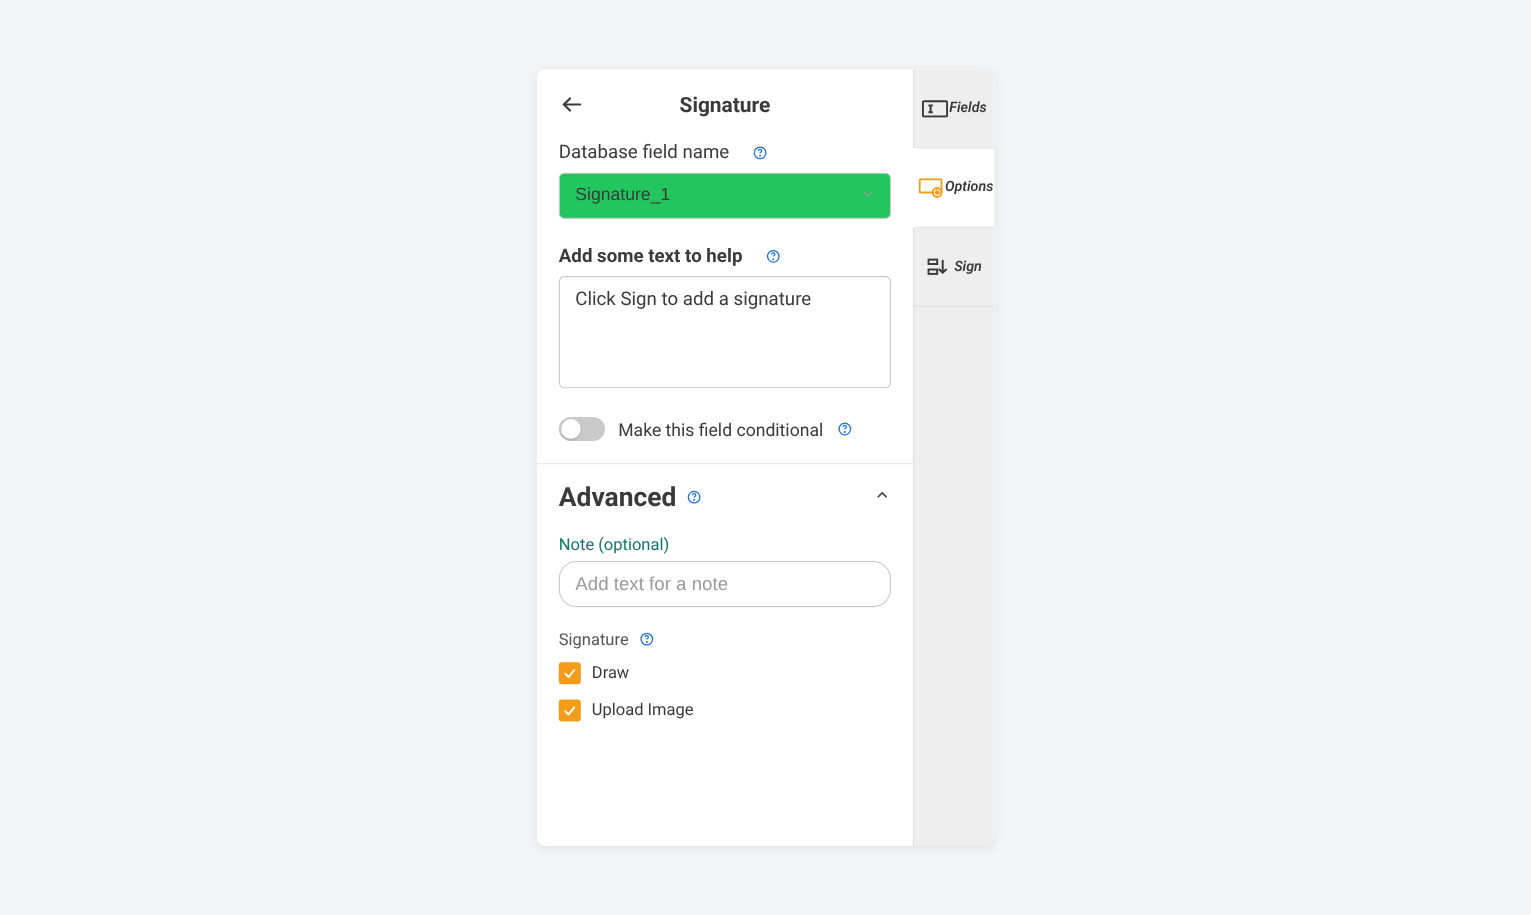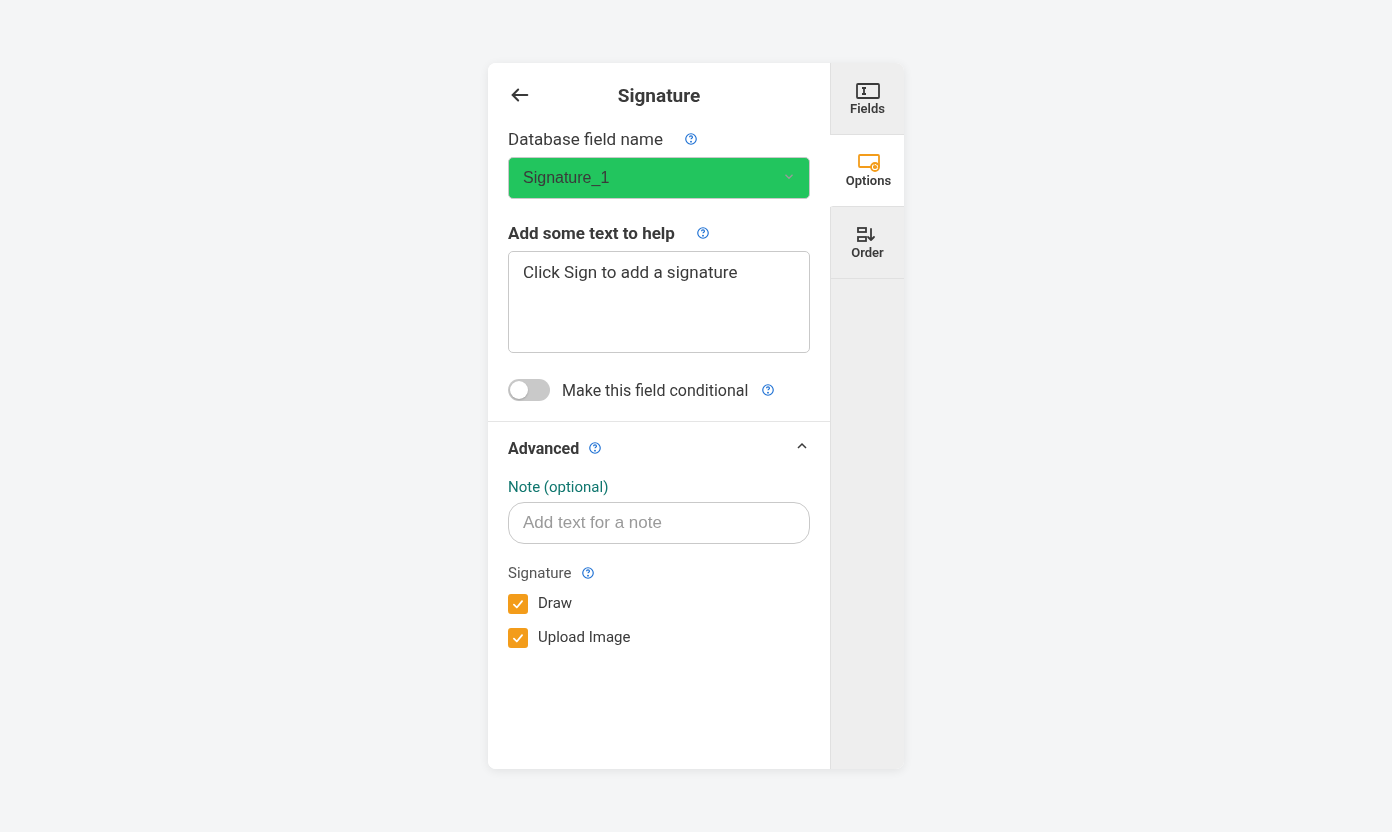--- a/index.html
+++ b/index.html
@@ -144,21 +144,21 @@
     padding: 16px 20px;
     border-top: 1px solid #e5e5e5;
     cursor: pointer;
   }
   .advanced-title-wrap {
     display: flex;
     align-items: center;
     gap: 8px;
   }
   .advanced-title {
-    font-size: 16px;
+    font-size: 24px;
     font-weight: 700;
     color: #3a3a3a;
   }
   .chevron-up { color: #3a3a3a; }
   .note-label {
     font-size: 15px;
     color: #0f766e;
     margin-bottom: 6px;
   }
   .note-input {
@@ -207,27 +207,28 @@
   .side-tabs {
     width: 74px;
     background: #eeeeee;
     display: flex;
     flex-direction: column;
     border-left: 1px solid #e0e0e0;
   }
   .side-tab {
     height: 72px;
     display: flex;
-    flex-direction: column;
+    flex-direction: row;
     align-items: center;
     justify-content: center;
     gap: 1px;
     cursor: pointer;
     border-bottom: 1px solid #e0e0e0;
     color: #3a3a3a;
+    font-style: italic;
   }
   .side-tab.active {
     background: #fff;
     border-left: 3px solid #fff;
     margin-left: -1px;
   }
   .side-tab-icon {
     width: 24px;
     height: 18px;
     display: flex;
@@ -386,16 +387,16 @@
       <span class="side-tab-label">Options</span>
     </div>
     <div class="side-tab">
       <div class="side-tab-icon">
         <svg width="22" height="18" viewBox="0 0 22 18" fill="none" stroke="currentColor" stroke-width="1.8">
             <rect x="1" y="2" width="8" height="4"></rect>
             <rect x="1" y="11" width="8" height="4"></rect>
             <path d="M14 3v11m0 0l-3-3m3 3l3-3" stroke-linecap="round" stroke-linejoin="round"></path>
           </svg>
       </div>
-      <span class="side-tab-label">Order</span>
+      <span class="side-tab-label">Sign</span>
     </div>
   </div>
 </div>
 
 </body></html>

